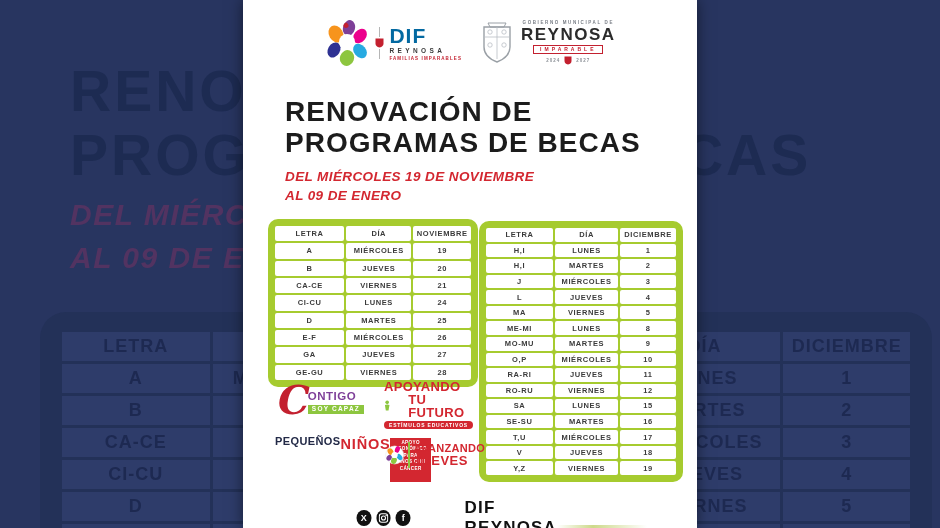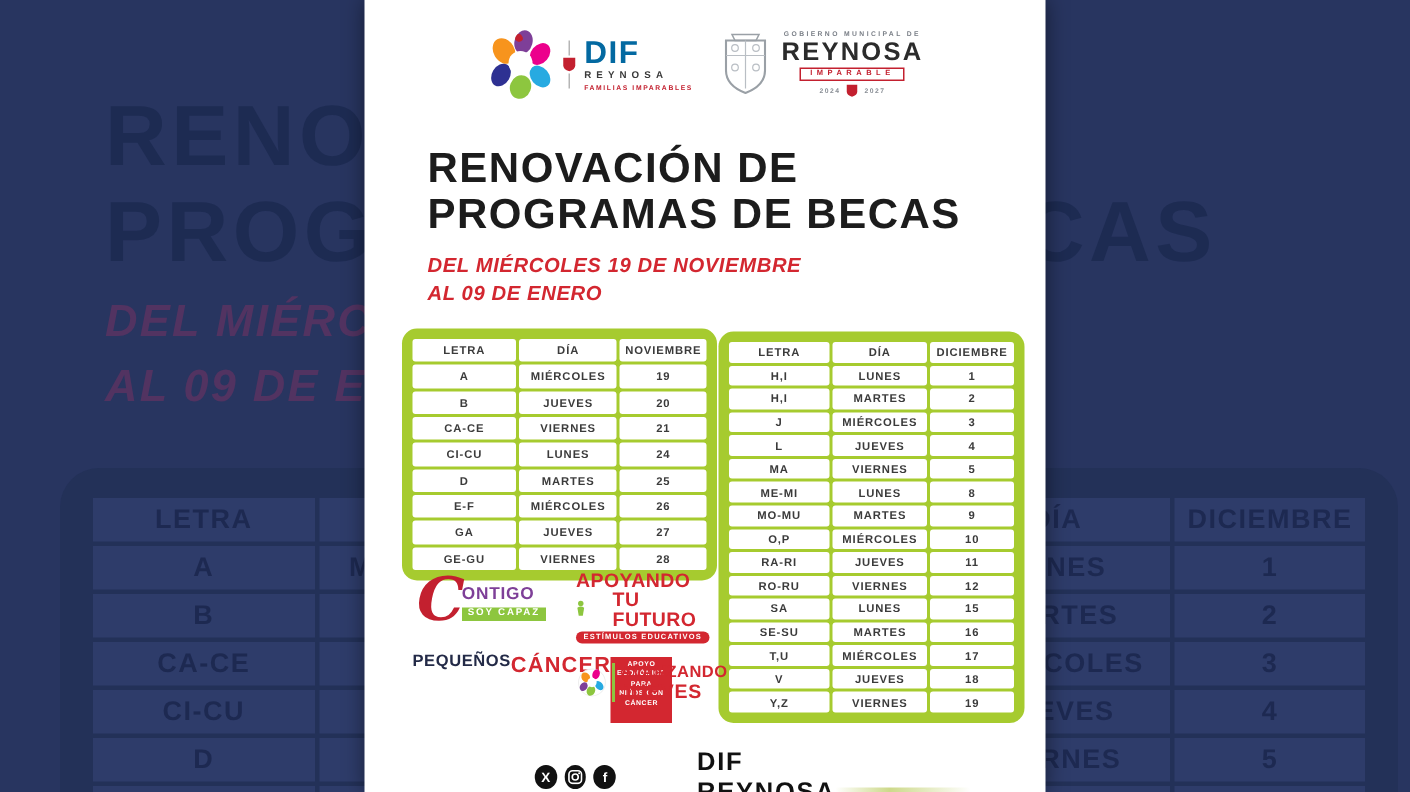--- a/index.html
+++ b/index.html
@@ -401,21 +401,21 @@
         <circle cx="14" cy="7" r="1.3" fill="#ec008c"></circle>
           <circle cx="5" cy="13" r="1.3" fill="#8dc63f"></circle>
         <circle cx="11" cy="11" r="1.3" fill="#7e3f98"></circle>
           <circle cx="17" cy="12" r="1.3" fill="#ffd200"></circle>
         <circle cx="10" cy="20" r="4" fill="#c3202f"></circle>
         <path d="M6 25 h8 l2 14 h-12 Z" fill="#c3202f"></path>
         <path d="M14 25 l6 4 -2 12 -4 -2 Z" fill="#5b6670"></path>
       </svg>
       <span class="peq-text">
         <span class="peq1">PEQUEÑOS</span>
-        <span class="peq2">CÁNCER</span>
+        <span class="peq2">NIÑOS</span>
         <span class="peq-bar">
           <span>APOYO ECONÓMICO PARA</span><br>
           <span>NIÑOS CON CÁNCER</span>
         </span>
       </span>
     </div>
 
     <div class="plogo avanzando">
       <svg width="28" height="28" viewBox="0 0 28 28">
         <circle cx="14" cy="14" r="13" fill="#ffffff" stroke="#eee"></circle>

